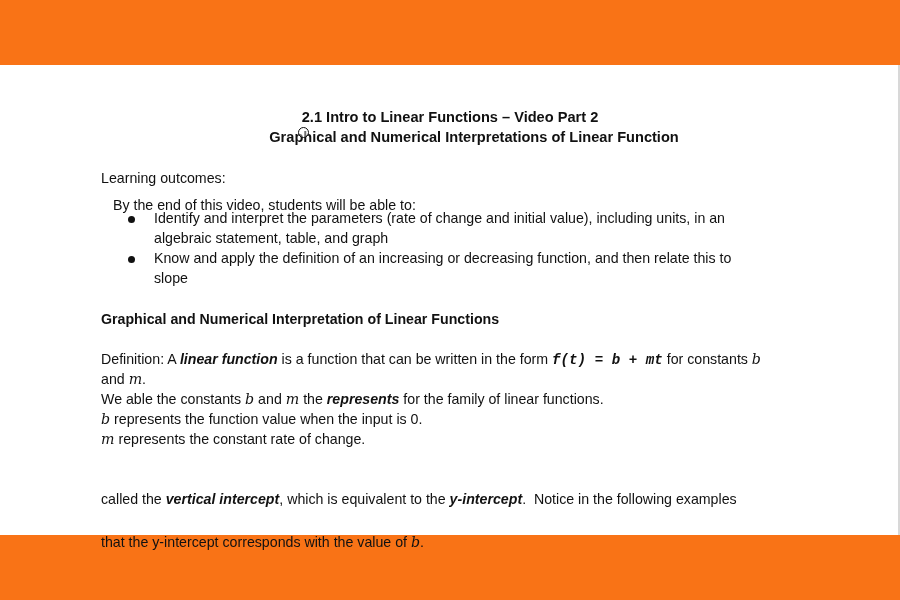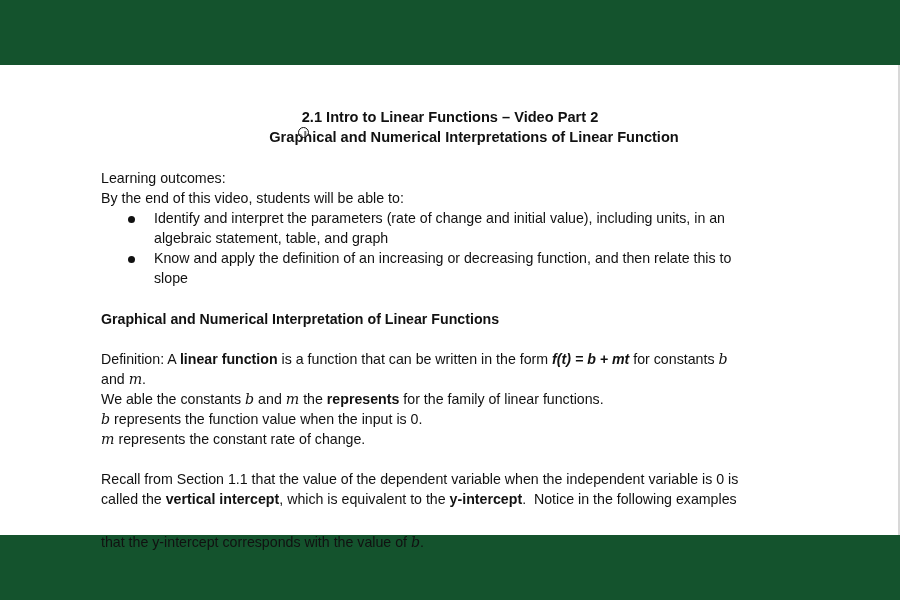--- a/index.html
+++ b/index.html
@@ -7,21 +7,21 @@
       padding: 0;
       width: 900px;
       height: 600px;
       background: #000;
       overflow: hidden;
     }
     .frame {
       position: relative;
       width: 900px;
       height: 600px;
-      background: #14532d;
+      background: #f97316;
     }
     .page {
       position: absolute;
       left: 0;
       top: 65px;
       width: 900px;
       height: 470px;
       background: #ffffff;
       border-right: 2px solid #d8d8d8;
       box-sizing: border-box;
@@ -44,28 +44,28 @@
     .l-left { left: 101px; }
     .l-bullet-text { left: 154px; }
     .bullet {
       position: absolute;
       left: 128px;
       width: 7px;
       height: 7px;
       border-radius: 50%;
       background: #111;
     }
-    .b { font-weight: bold; }
+    .b { font-weight: bold; font-style: italic; }
     .u { font-weight: bold; }
     .math {
       font-family: "DejaVu Serif", "Liberation Serif", serif;
       font-style: italic;
     }
     .math-b {
-      font-family: Liberation Sans, sans-serif;
+      font-family: Liberation Mono, monospace;
       font-style: italic;
       font-weight: bold;
     }
     .cursor {
       position: absolute;
       left: 298px;
       top: 62px;
       width: 9px;
       height: 9px;
       border: 1.5px solid #111;
@@ -78,21 +78,21 @@
 
 <div class="frame">
   <div class="page">
 
     <div class="line center" style="top:42px;">2.1 Intro to Linear Functions – Video Part 2</div>
     <div class="line center" style="top:62px;margin-left:24px;">Graphical and Numerical Interpretations of Linear Function</div>
 
     <div class="cursor"></div>
 
     <div class="line l-left" style="top:103px;">Learning outcomes:</div>
-    <div class="line l-left" style="top:123px;">By the end of this video, students will be able to:</div>
+    <div class="line l-left" style="top:130px;margin-left:12px;">By the end of this video, students will be able to:</div>
 
     <div class="bullet" style="top:151px;"></div>
     <div class="line l-bullet-text" style="top:143px;">Identify and interpret the parameters (rate of change and initial value), including units, in an</div>
     <div class="line l-bullet-text" style="top:163px;">algebraic statement, table, and graph</div>
 
     <div class="bullet" style="top:191px;"></div>
     <div class="line l-bullet-text" style="top:183px;">Know and apply the definition of an increasing or decreasing function, and then relate this to</div>
     <div class="line l-bullet-text" style="top:203px;">slope</div>
 
     <div class="line l-left u" style="top:244px;">Graphical and Numerical Interpretation of Linear Functions</div>
@@ -109,21 +109,20 @@
     </div>
 
     <div class="line l-left" style="top:344px;">
       <span class="math">b</span><span> represents the function value when the input is 0.</span>
     </div>
 
     <div class="line l-left" style="top:364px;">
       <span class="math">m</span><span> represents the constant rate of change.</span>
     </div>
 
-    <div class="line l-left" style="top:404px;">Recall from Section 1.1 that the value of the dependent variable when the independent variable is 0 is</div>
     <div class="line l-left" style="top:424px;text-align:right;">
       <span>called the </span><span class="b">vertical intercept</span><span>, which is equivalent to the </span><span class="b">y-intercept</span><span style="white-space:pre;">.  Notice in the following examples</span>
     </div>
     <div class="line l-left" style="top:467px;">
       <span>that the y-intercept corresponds with the value of </span><span class="math">b</span><span>.</span>
     </div>
 
   </div>
 </div>
 

